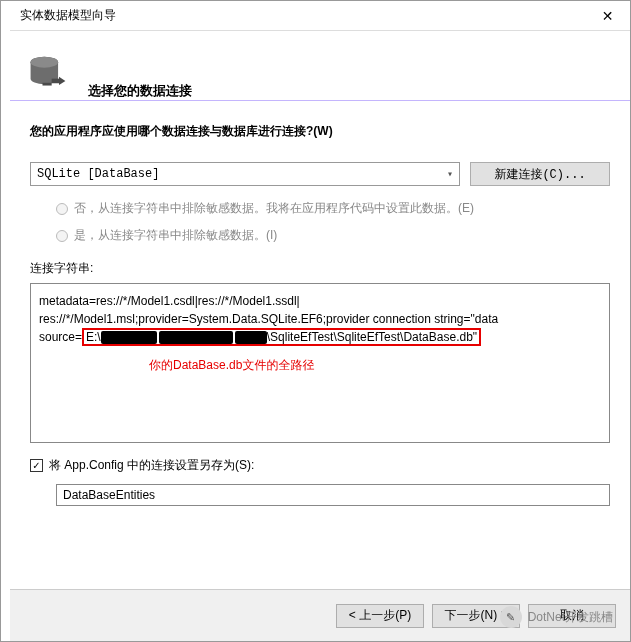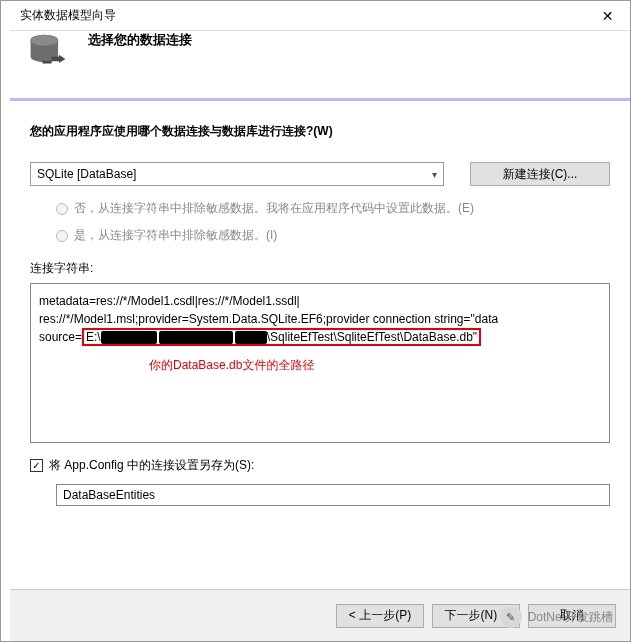--- a/index.html
+++ b/index.html
@@ -35,40 +35,41 @@
       height: 100%;
       display: flex;
       align-items: center;
       justify-content: center;
       font-size: 14px;
       cursor: pointer;
     }
     .header-band {
       height: 70px;
       background: #fff;
-      border-bottom: 3px solid #c4b5fd;
-      display: flex;
-      align-items: flex-start;
+      border-bottom: 1px solid #c4b5fd;
+      display: flex;
+      align-items: flex-end;
       padding-left: 16px;
       gap: 18px;
     }
     .db-icon svg { width: 44px; height: 44px; }
     .header-title { font-size: 13px; font-weight: bold; }
     .content {
       flex: 1;
       padding: 22px 20px 10px 20px;
       display: flex;
       flex-direction: column;
       overflow: hidden;
     }
     .prompt-label { font-size: 12px; font-weight: bold; margin-bottom: 22px; }
     .row-conn {
       display: flex;
-      gap: 26px;
+      gap: 10px;
       margin-bottom: 14px;
+      font-family: Liberation Mono, monospace;
     }
     .conn-select {
       flex: 1;
       height: 24px;
       border: 1px solid #999;
       padding: 0 6px;
       font-size: 12px;
       background: #fff;
       display: flex;
       align-items: center;

